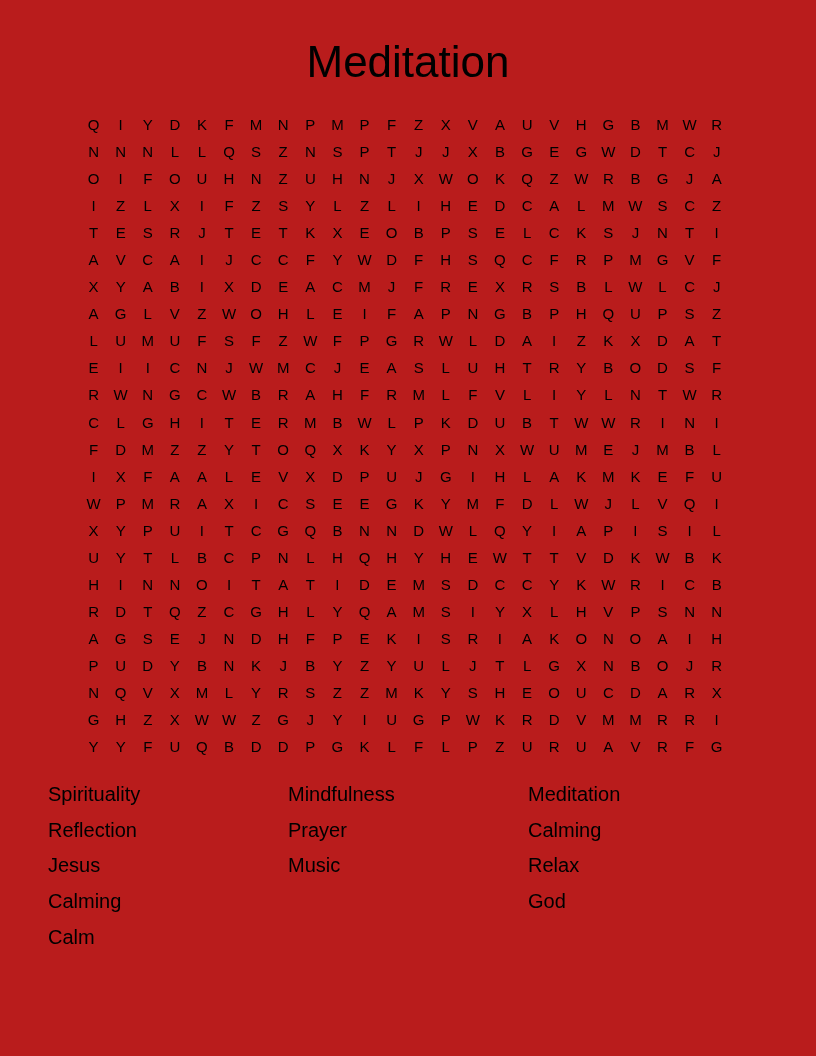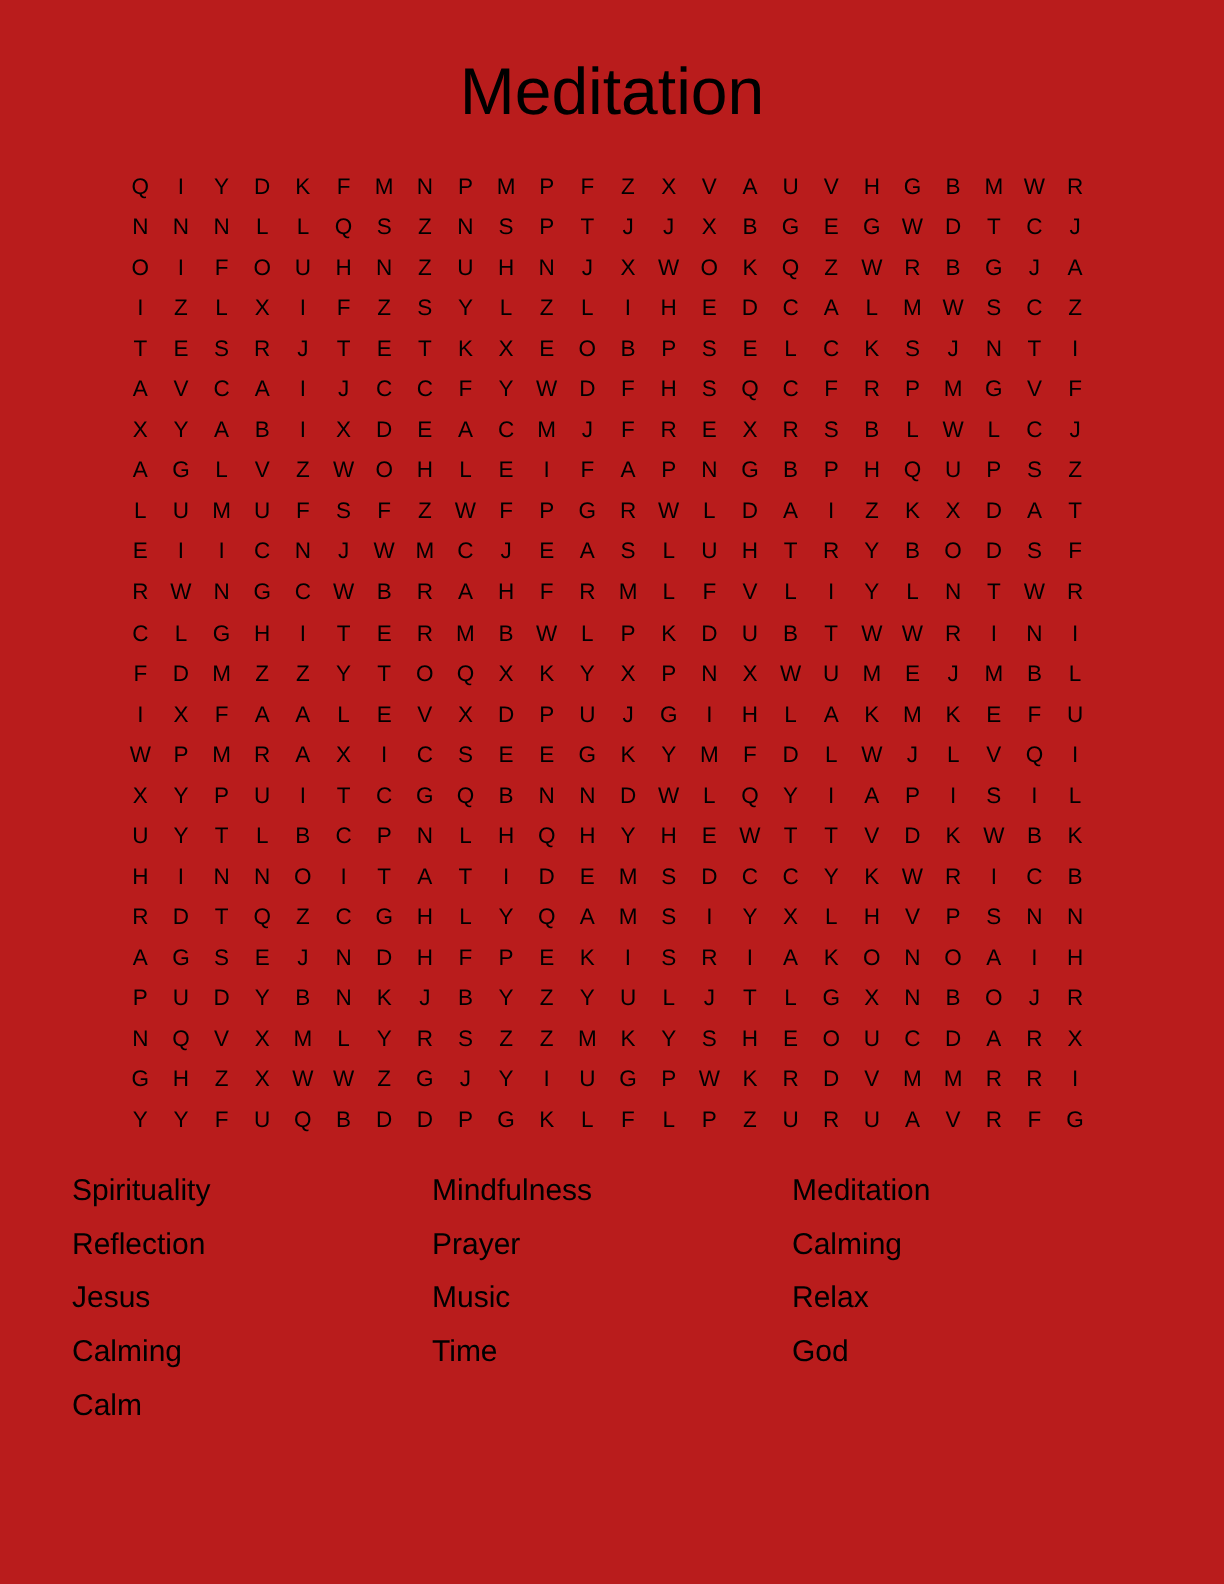--- a/index.html
+++ b/index.html
@@ -657,21 +657,20 @@
         <div class="word">Spirituality</div>
         <div class="word">Reflection</div>
         <div class="word">Jesus</div>
         <div class="word">Calming</div>
         <div class="word">Calm</div>
       </div>
       <div class="word-col">
         <div class="word">Mindfulness</div>
         <div class="word">Prayer</div>
         <div class="word">Music</div>
-        <div class="word">Time</div>
       </div>
       <div class="word-col">
         <div class="word">Meditation</div>
         <div class="word">Calming</div>
         <div class="word">Relax</div>
         <div class="word">God</div>
       </div>
     </div>
 
 </div>

